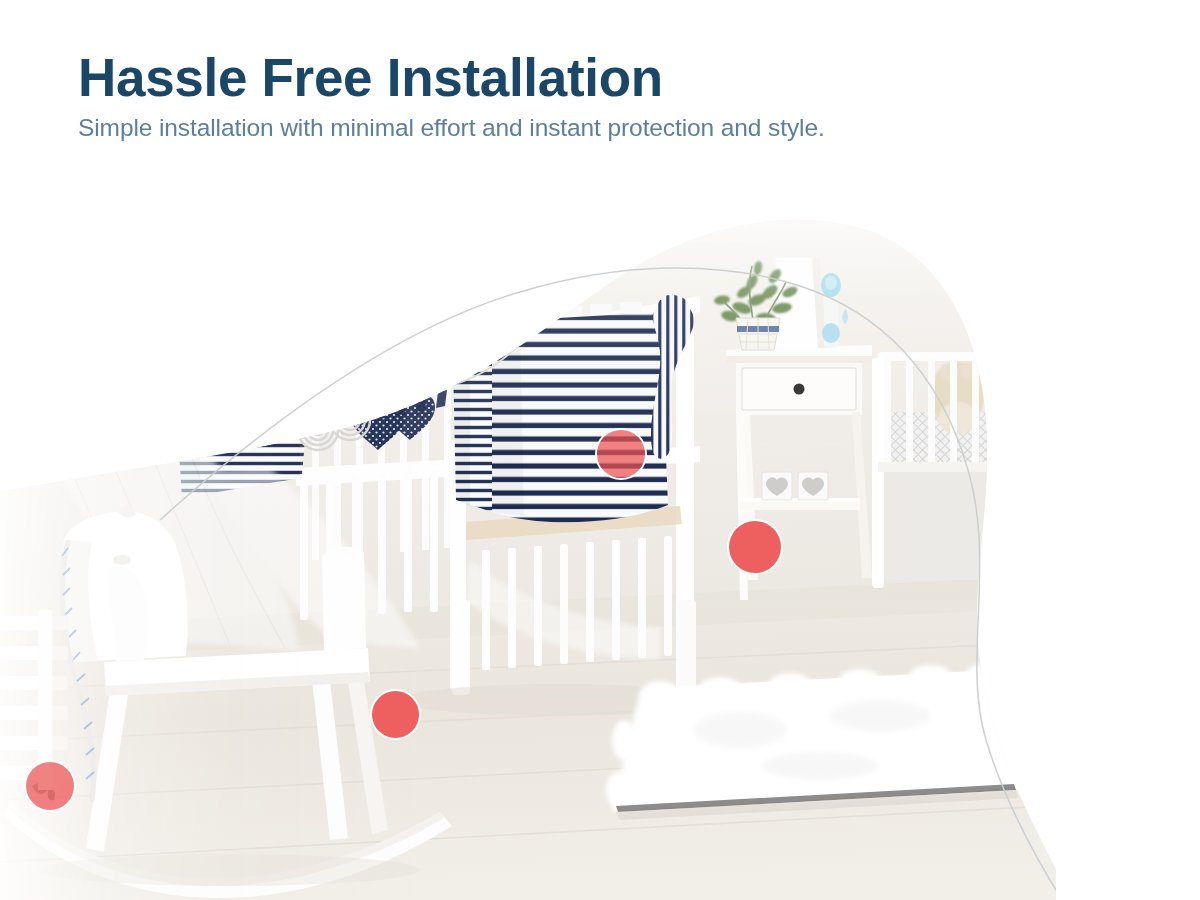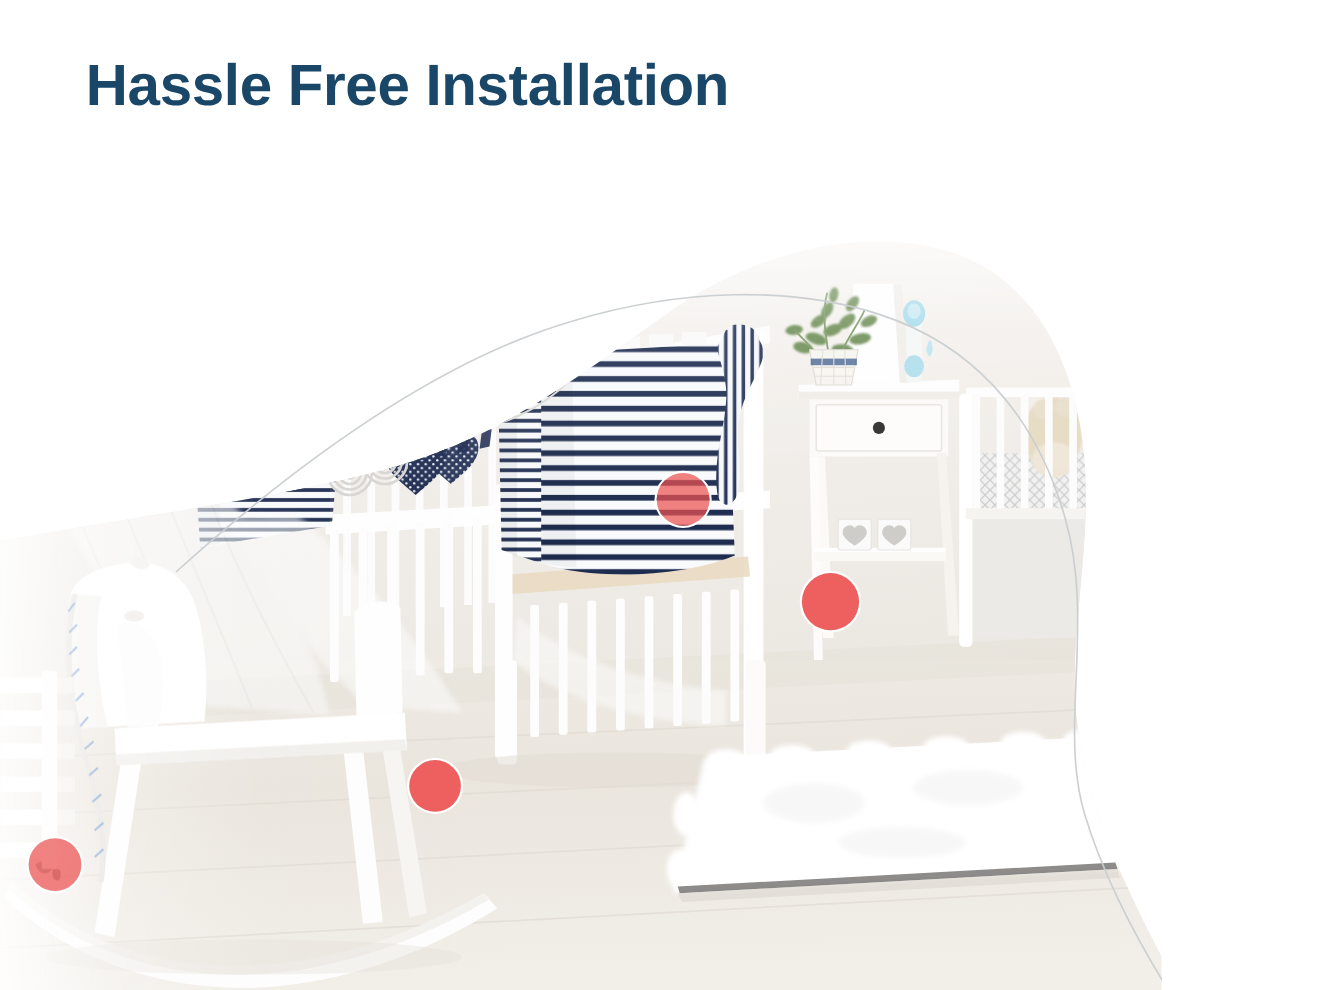--- a/index.html
+++ b/index.html
@@ -481,15 +481,16 @@
 
   <div id="markers-layer">
       <div class="marker-dot" style="left: 597px; top: 430px; width: 48px; height: 48px; background: rgba(236, 82, 82, 0.72); box-shadow: rgb(255, 255, 255) 0px 0px 0px 2px;"></div>
       <div class="marker-dot" style="left: 729px; top: 521px; width: 52px; height: 52px; background: rgb(238, 95, 95); box-shadow: rgb(255, 255, 255) 0px 0px 0px 2px;"></div>
       <div class="marker-dot" style="left: 372px; top: 691px; width: 47px; height: 47px; background: rgb(238, 95, 95); box-shadow: rgb(255, 255, 255) 0px 0px 0px 2px;"></div>
       <div class="marker-dot" style="left: 26px; top: 762px; width: 48px; height: 48px; background: rgba(236, 82, 82, 0.72); box-shadow: rgb(255, 255, 255) 0px 0px 0px 2px;"></div>
     </div>
 
   <div id="header-block">
     <h1 id="page-title" style="color: rgb(26, 71, 103);">Hassle Free Installation</h1>
+    <p id="page-subtitle" style="color: rgb(92, 127, 156);">Simple installation with minimal effort and instant protection and style.</p>
   </div>
 
 </div>
 
 </body></html>

